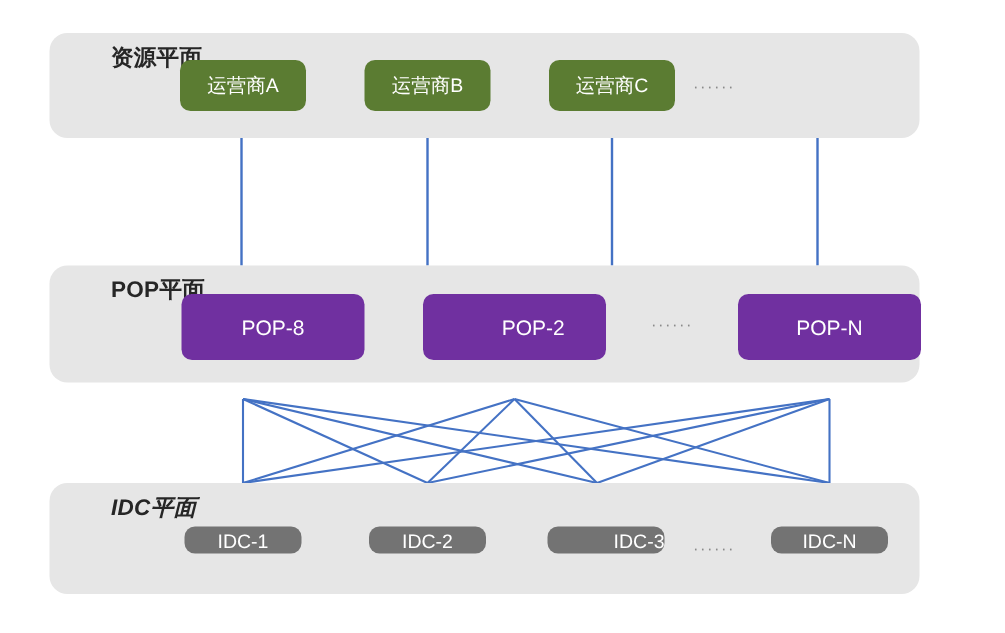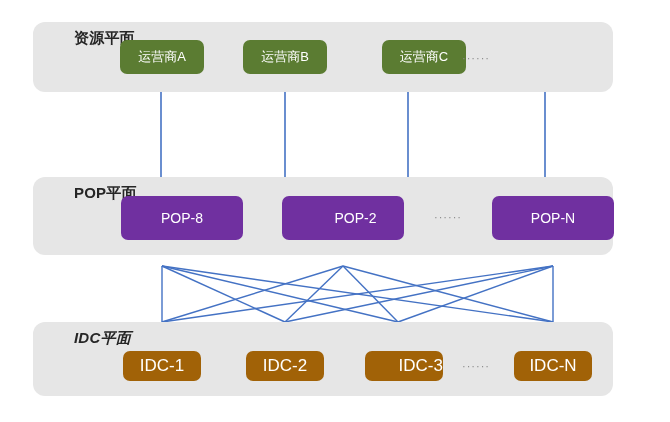--- a/index.html
+++ b/index.html
@@ -63,24 +63,24 @@
     top: 40px;
   }
   .node-pop {
     background: #7030a0;
     width: 122px;
     height: 44px;
     font-size: 14px;
     top: 196px;
   }
   .node-idc {
-    background: #a16207;
+    background: #737373;
     width: 78px;
-    height: 30px;
-    font-size: 17px;
+    height: 18px;
+    font-size: 13px;
     top: 351px;
   }
 
   
   .ellipsis {
     position: absolute;
     font-size: 11px;
     color: #8a8a8a;
     letter-spacing: 1px;
     white-space: nowrap;
@@ -127,21 +127,21 @@
   <div class="plane" id="plane-resource">
     <div class="plane-label">资源平面</div>
   </div>
 
   <div class="node node-operator" id="node-operator-b" style="left: 243px;">
     <span>运营商B</span>
   </div>
   <div class="node node-operator" id="node-operator-a" style="left: 120px;">
     <span>运营商A</span>
   </div>
-  <div class="node node-operator" id="node-operator-c" style="left: 382px; align-items: center;">
+  <div class="node node-operator" id="node-operator-c" style="left: 366px; align-items: center;">
     <span>运营商C</span>
   </div>
   <div class="ellipsis" id="ellipsis-resource" style="left: 462px; top: 52px;">······</div>
 
   <div class="plane" id="plane-pop">
     <div class="plane-label">POP平面</div>
   </div>
 
   <div class="node node-pop" id="node-pop-1" style="left: 121px;">
     <span>POP-8</span>

